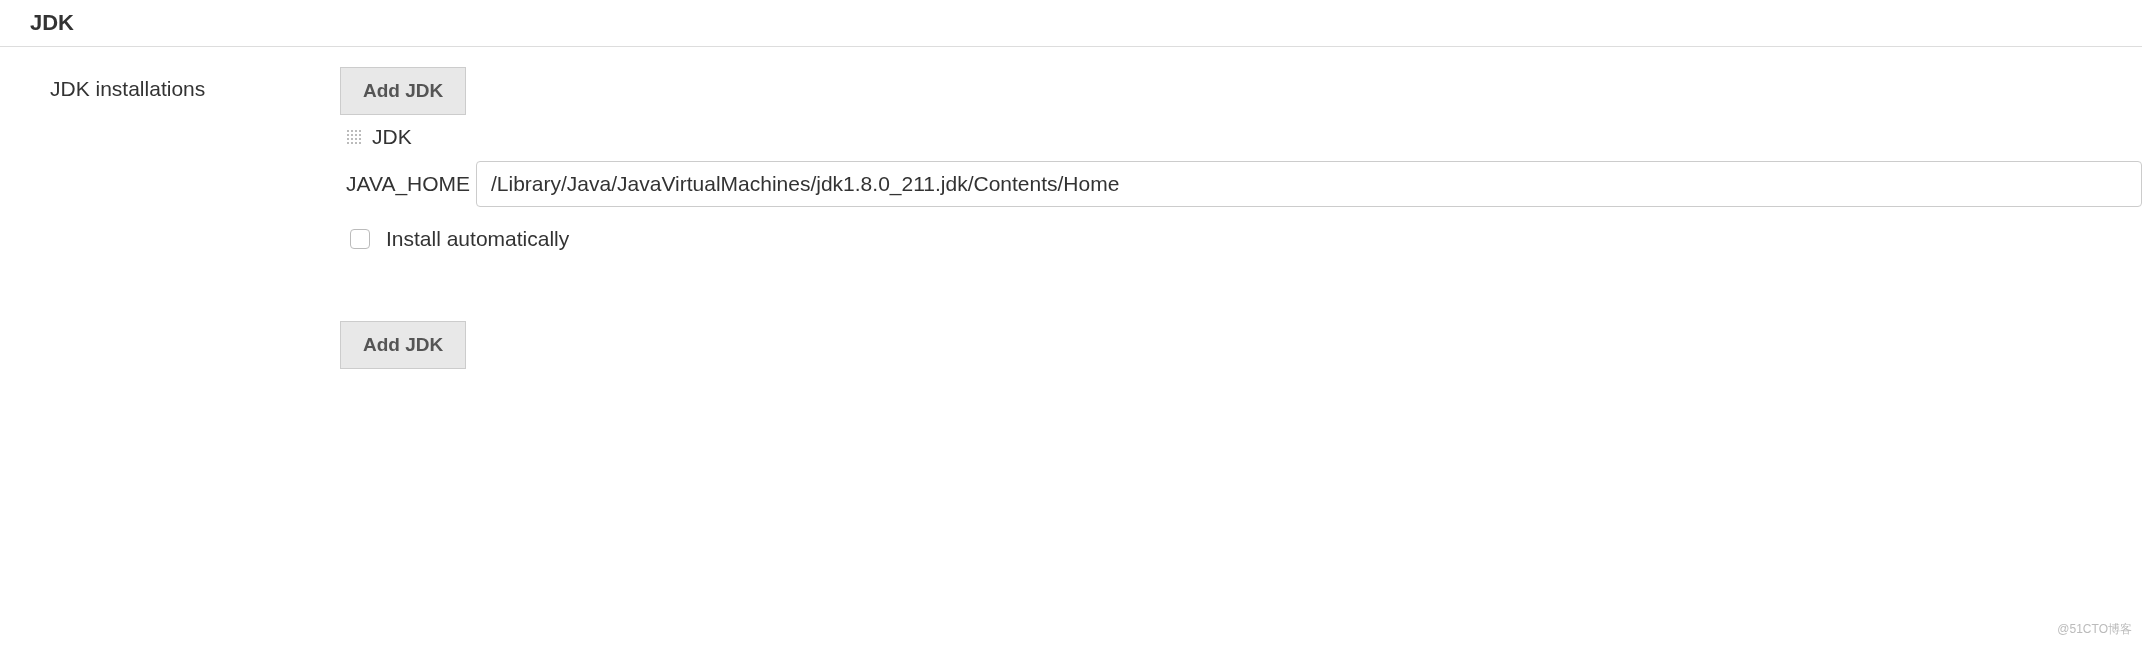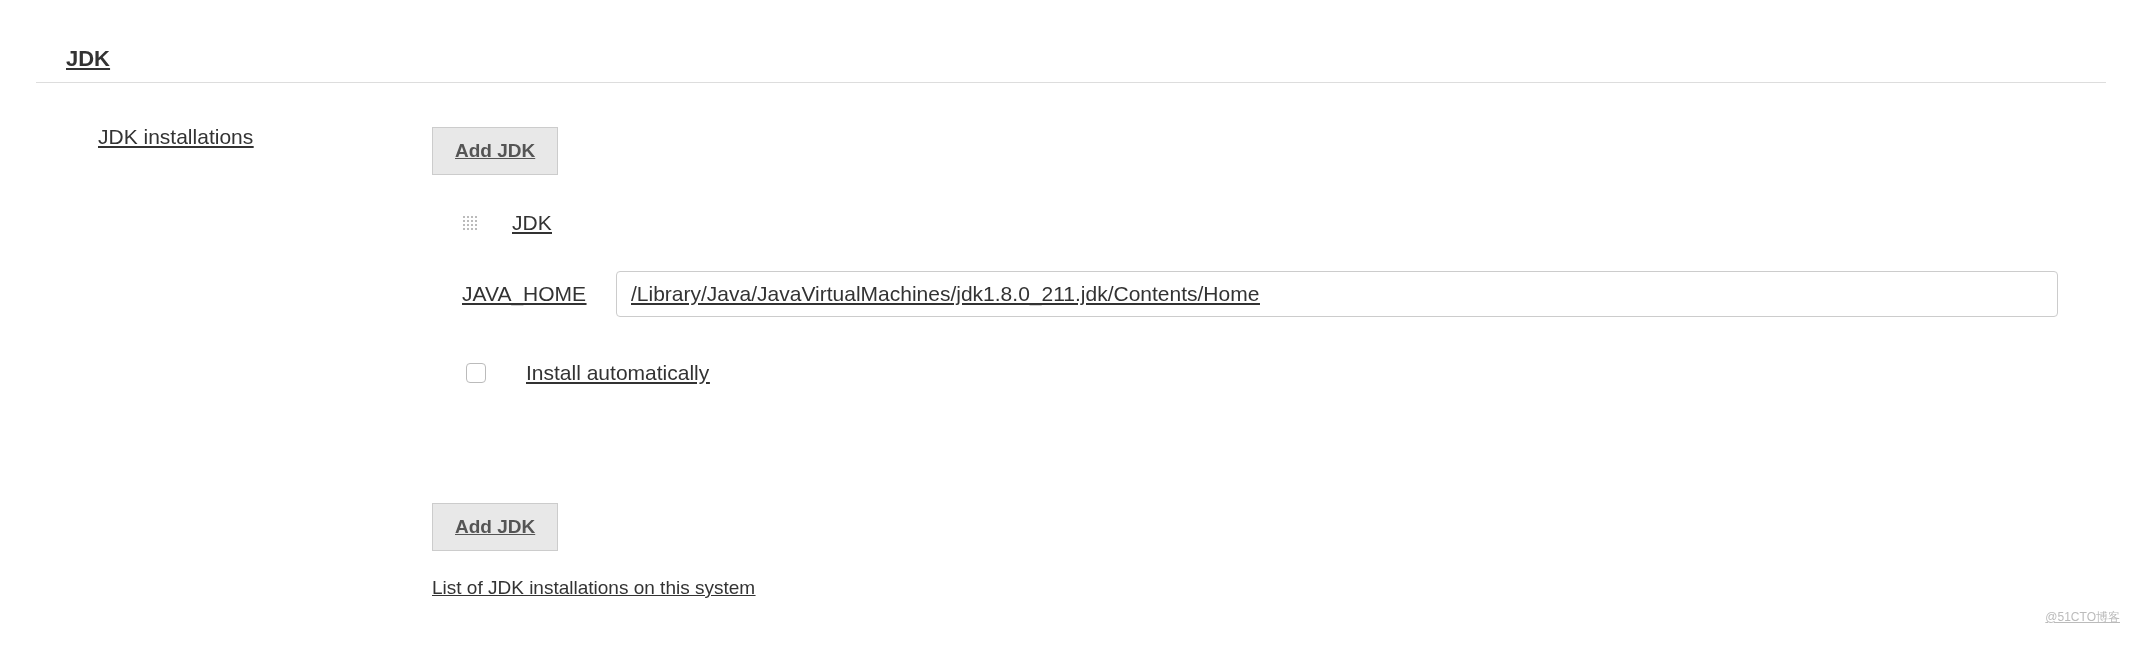--- a/index.html
+++ b/index.html
@@ -1,38 +1,36 @@
 <!DOCTYPE html>
 <html><head>
   <meta charset="utf-8">
   <style>
     * {
       box-sizing: border-box;
-      margin: 12px;
+      margin: 0;
       padding: 0;
-      text-decoration: underline;
     }
     body {
       font-family: Helvetica, Arial, sans-serif;
       font-size: 20px;
       color: #333;
       background: #fff;
       padding: 10px 0 0 0;
     }
     .section-header {
       font-weight: bold;
       font-size: 22px;
       padding: 0 0 10px 30px;
       border-bottom: 1px solid #ddd;
       margin-bottom: 20px;
     }
     .config-row {
       display: flex;
       align-items: flex-start;
-      gap: 8px;
     }
     .left-label {
       width: 340px;
       padding-left: 50px;
       padding-top: 10px;
       font-size: 21px;
       color: #333;
     }
     .right-content {
       flex: 1;
@@ -152,17 +150,16 @@
       <div class="checkbox-row">
         <div class="checkbox"></div>
         <div class="checkbox-label">Install automatically</div>
       </div>
     </div>
     
     <div class="spacer"></div>
     
     <button class="btn">Add JDK</button>
     
-    <div class="help-text">List of JDK installations on this system</div>
   </div>
 </div>
 
 <div class="watermark">@51CTO博客</div>
 
 </body></html>

